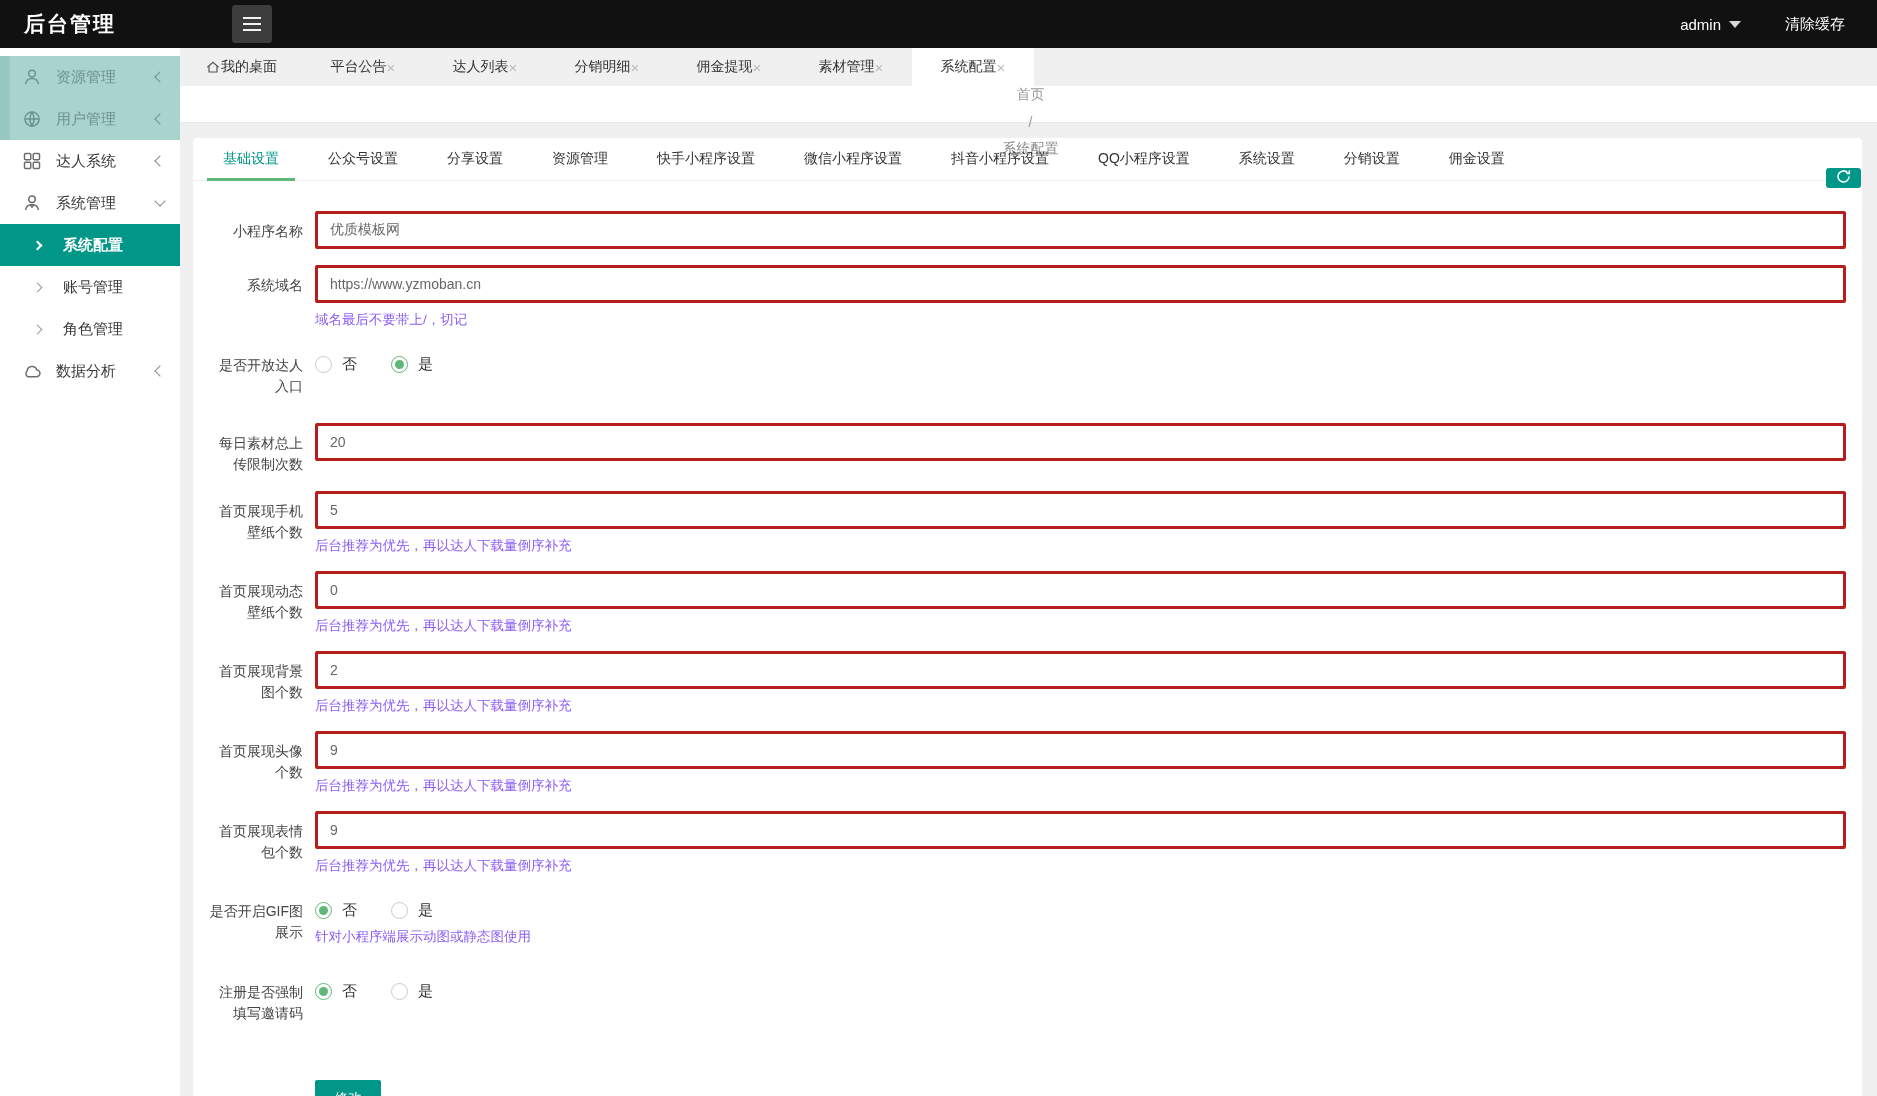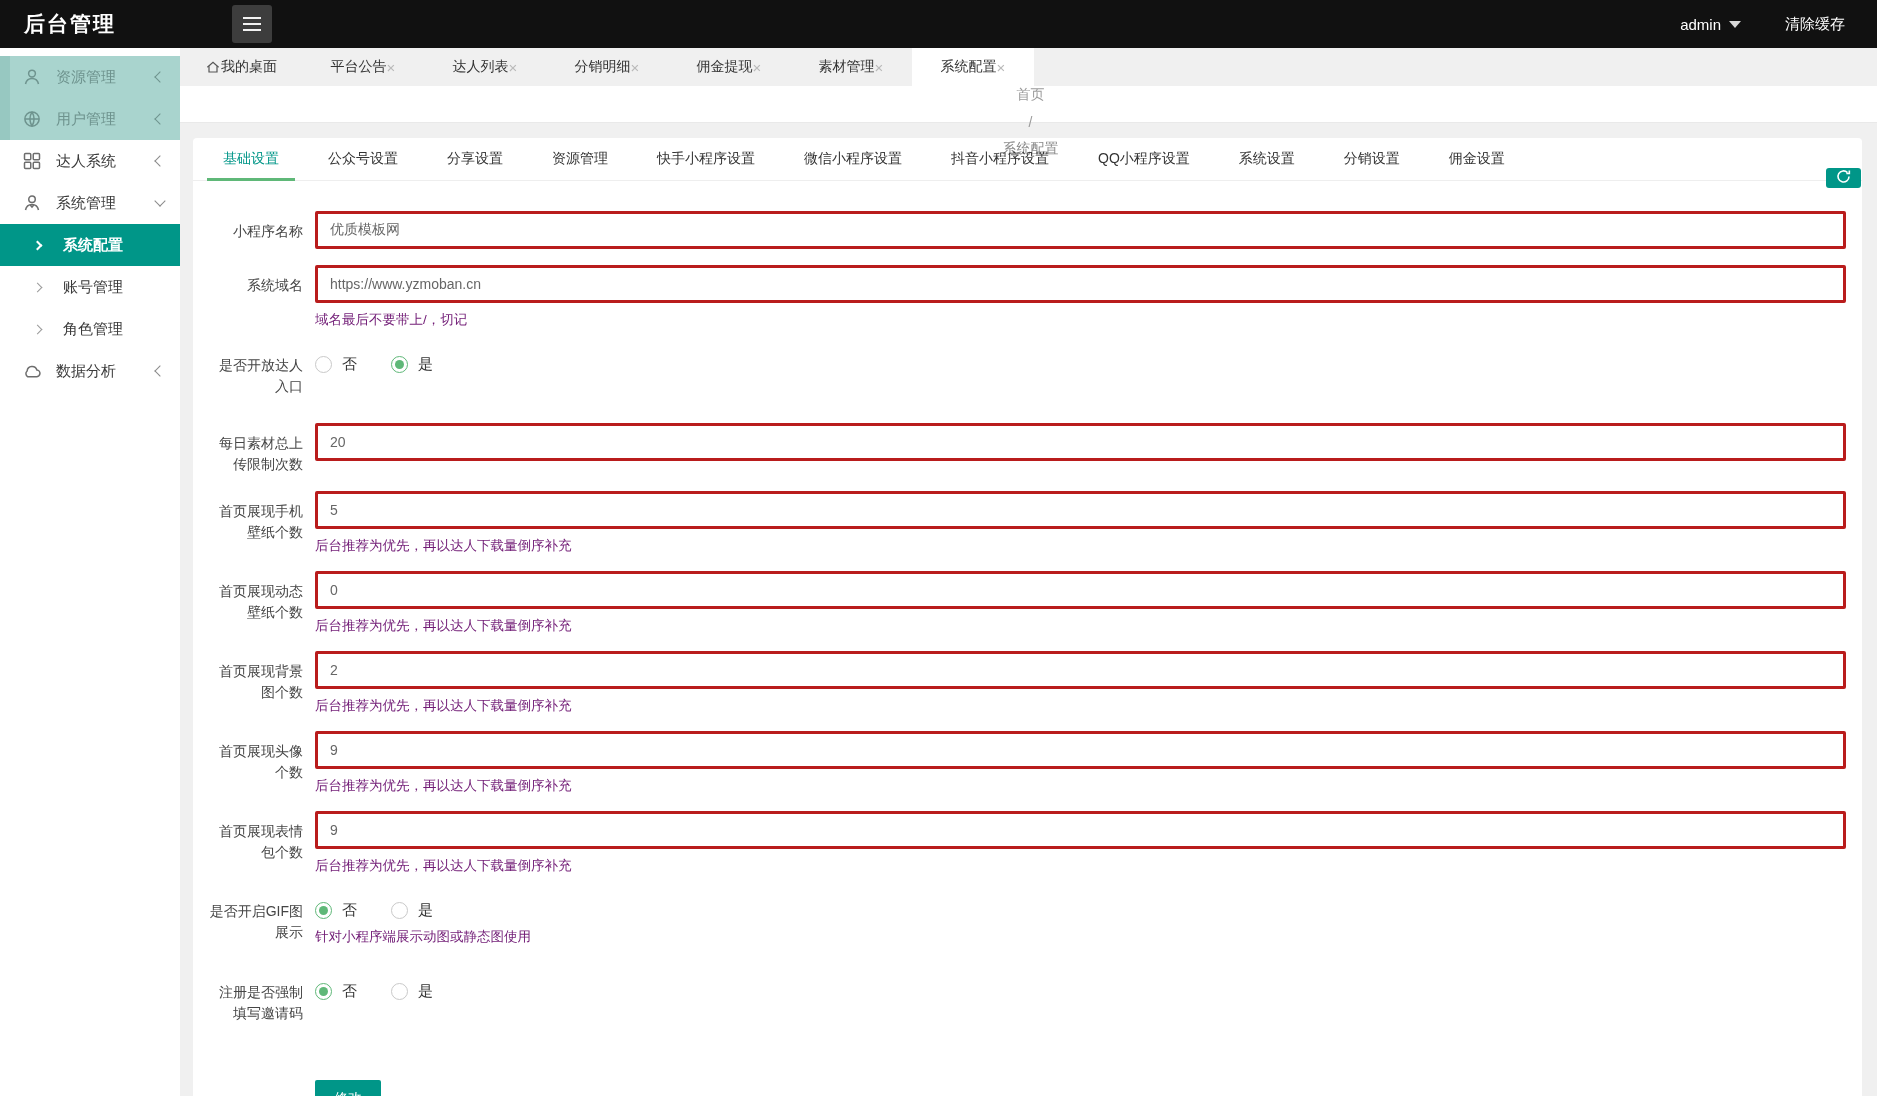--- a/index.html
+++ b/index.html
@@ -64,21 +64,21 @@
   .ctab.active::after { content:""; position:absolute; left:0; right:0; bottom:-1px; height:3px; background:#5FB878; }
 
   .form { padding:30px 16px 40px 16px; }
   .form-item { display:flex; margin-bottom:16px; }
   .form-item.radio-row { margin-bottom:26px; }
   .form-label { width:94px; flex:none; padding-top:10px; text-align:right; font-size:14px;
     color:#454545; line-height:21px; }
   .form-block { flex:1; margin-left:12px; min-width:0; }
   .txt-input { width:100%; height:38px; border:3px solid #b91c1c; border-radius:2px; background:#fff;
     padding:0 12px; font-size:14px; color:#666; font-family:inherit; }
-  .hint { margin-top:8px; font-size:13.5px; color:#701a75; }
+  .hint { margin-top:8px; font-size:13.5px; color:#8b5cf6; }
   .radio-group { display:flex; gap:34px; padding-top:10px; }
   .radio { display:flex; align-items:center; gap:10px; font-size:15px; color:#333; cursor:pointer; }
   .radio-dot { width:17px; height:17px; border-radius:50%; border:1px solid #c9c9c9; background:#fff; position:relative; flex:none; }
   .radio.checked .radio-dot { border-color:#5FB878; }
   .radio.checked .radio-dot::after { content:""; position:absolute; left:3px; top:3px; right:3px; bottom:3px;
     border-radius:50%; background:#5FB878; }
   .submit-btn { margin:30px 0 0 106px; height:38px; padding:0 19px; background:#009688; color:#fff;
     border:none; border-radius:2px; font-size:14px; cursor:pointer; font-family:inherit; }
 </style>
 </head>

